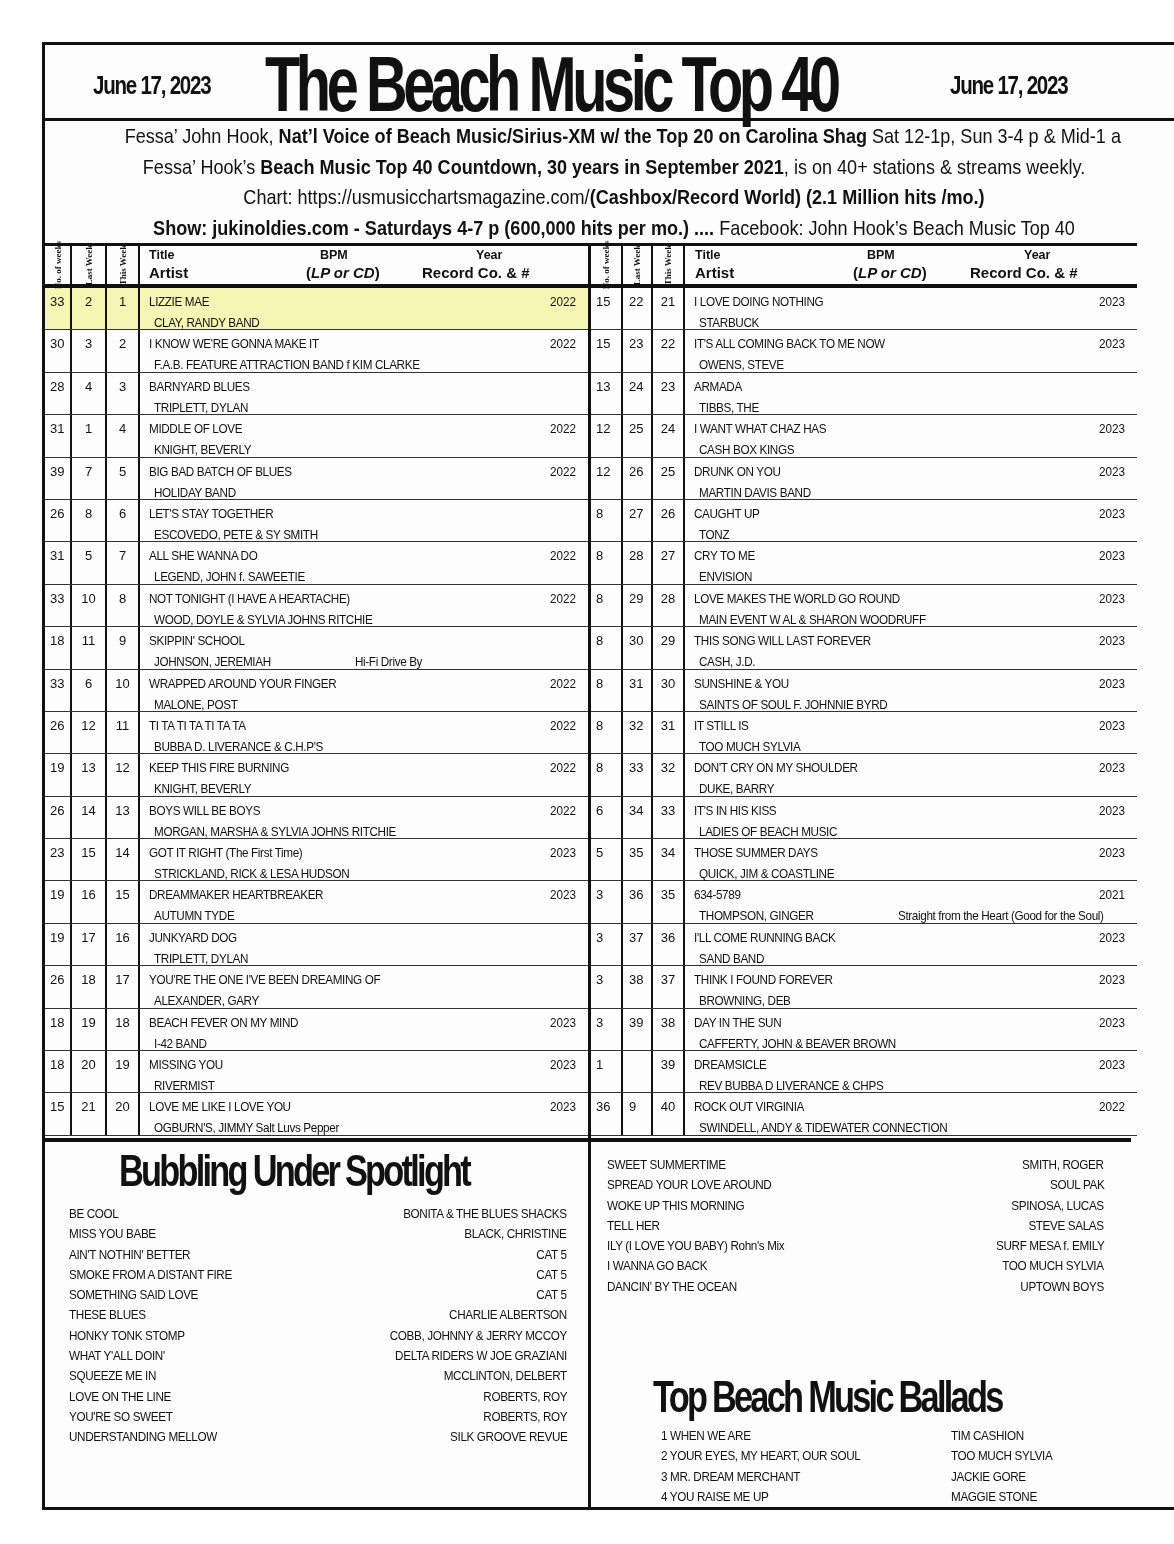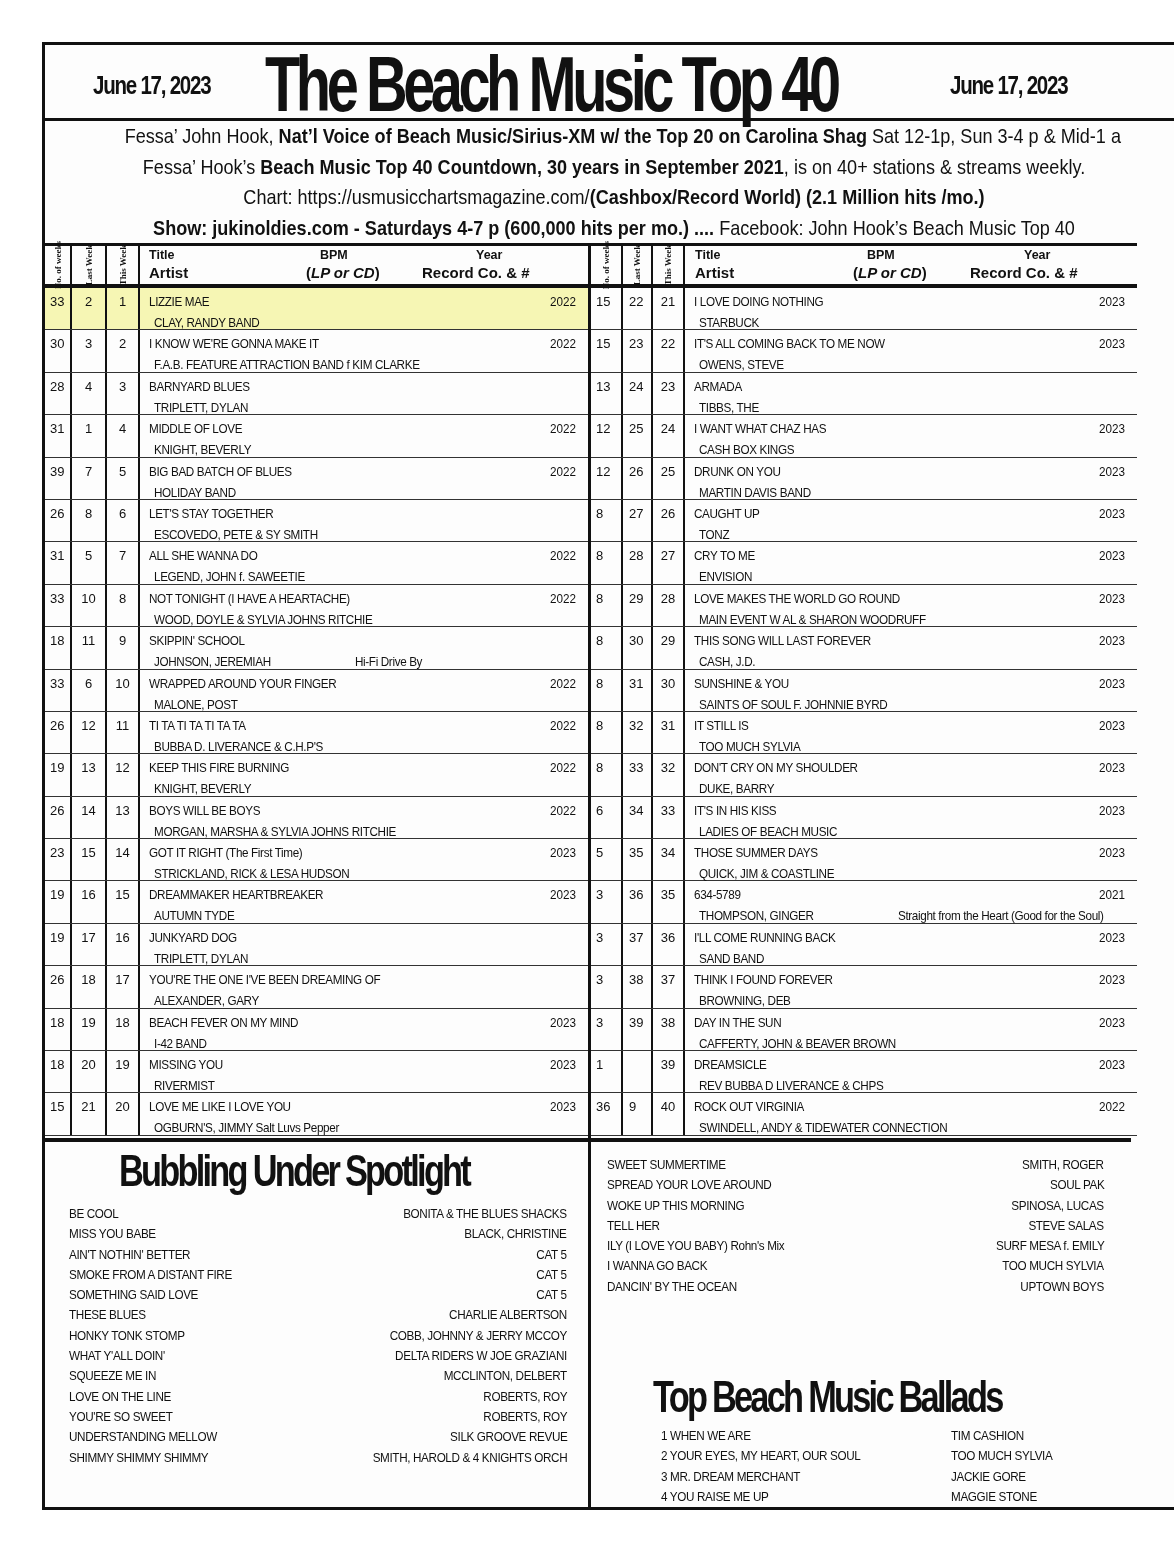--- a/index.html
+++ b/index.html
@@ -519,24 +519,20 @@
           <span class="r">ROBERTS, ROY</span>
         </div>
         <div class="li" style="height: 20.3px;">
           <span class="l">YOU'RE SO SWEET</span>
           <span class="r">ROBERTS, ROY</span>
         </div>
         <div class="li" style="height: 20.3px;">
           <span class="l">UNDERSTANDING MELLOW</span>
           <span class="r">SILK GROOVE REVUE</span>
         </div>
-        <div class="li" style="height: 20.3px;">
-          <span class="l">SHIMMY SHIMMY SHIMMY</span>
-          <span class="r">SMITH, HAROLD &amp; 4 KNIGHTS ORCH</span>
-        </div>
       </div>
   </div>
 
   <div class="bottom-right">
     <div class="list" id="bubbling-right" style="left:16px;top:15px;width:497px;">
         <div class="li" style="height: 20.3px;">
           <span class="l">SWEET SUMMERTIME</span>
           <span class="r">SMITH, ROGER</span>
         </div>
         <div class="li" style="height: 20.3px;">

